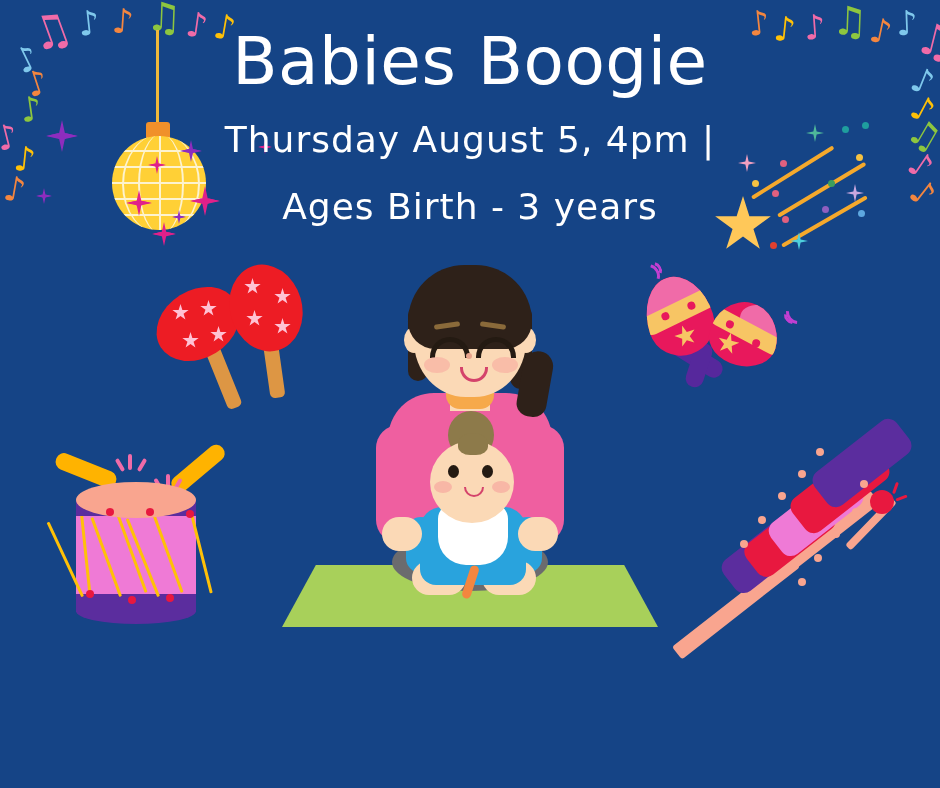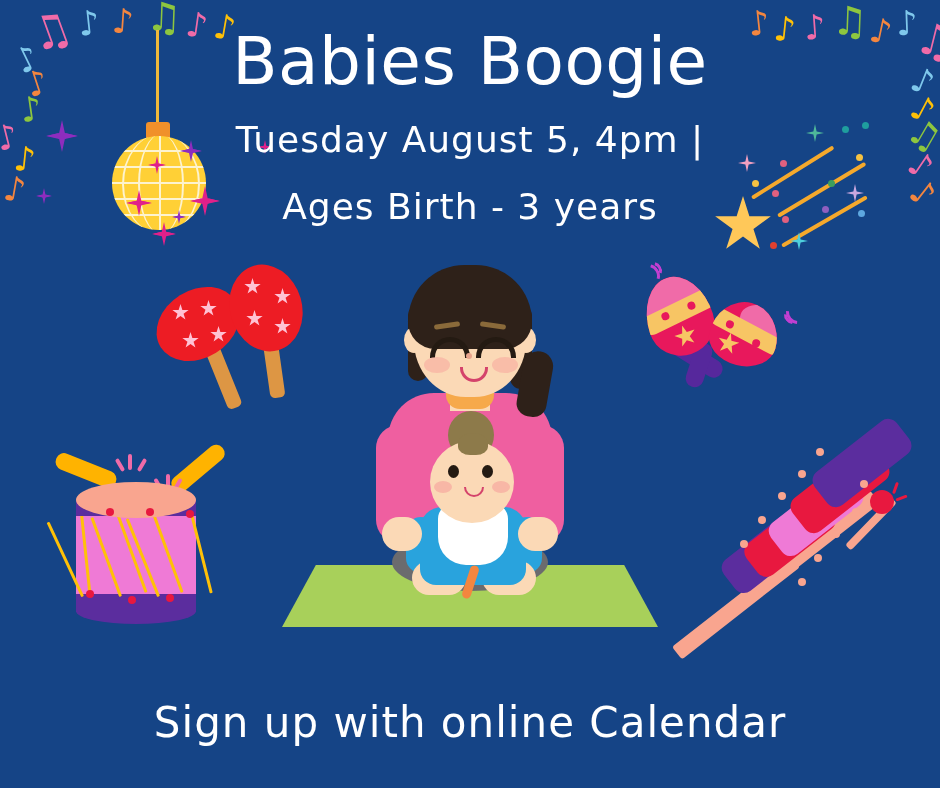--- a/index.html
+++ b/index.html
@@ -228,21 +228,21 @@
     <div class="dot" style="left:52px;top:62px;width:7px;height:7px;background:#f5c242;"></div>
     <div class="dot" style="left:72px;top:72px;width:7px;height:7px;background:#e0607f;"></div>
     <div class="dot" style="left:128px;top:62px;width:7px;height:7px;background:#3f9e5c;"></div>
     <div class="dot" style="left:122px;top:88px;width:7px;height:7px;background:#8e5fc0;"></div>
     <div class="dot" style="left:82px;top:98px;width:7px;height:7px;background:#e0607f;"></div>
     <div class="dot" style="left:70px;top:124px;width:7px;height:7px;background:#e0402f;"></div>
     <div class="dot" style="left:158px;top:92px;width:7px;height:7px;background:#5ea8e0;"></div>
   </div>
 
   <div id="title">Babies Boogie</div>
-  <div id="line2">Tuesday  August 5, 4pm  |</div>
+  <div id="line2">Thursday  August 5, 4pm  |</div>
   <div id="line3">Ages Birth - 3 years</div>
 
   <div class="abs" id="maraca-left-group">
     <div class="mL-handle" style="left:68px;top:86px;width:15px;height:66px;transform:rotate(-22deg);"></div>
     <div class="mL-head" style="left:6px;top:32px;width:88px;height:68px;transform:rotate(-32deg);"></div>
     <div class="mstar" style="left:24px;top:46px;width:17px;height:17px;"></div>
     <div class="mstar" style="left:52px;top:42px;width:17px;height:17px;"></div>
     <div class="mstar" style="left:34px;top:74px;width:17px;height:17px;"></div>
     <div class="mstar" style="left:62px;top:68px;width:17px;height:17px;"></div>
 
@@ -374,15 +374,14 @@
     <div class="baby-eye" style="left:178px;top:200px;"></div>
     <div class="baby-eye" style="left:212px;top:200px;"></div>
     <div class="baby-cheek" style="left:164px;top:216px;"></div>
     <div class="baby-cheek" style="left:222px;top:216px;"></div>
     <div id="baby-mouth"></div>
     <div id="mom-hand-l"></div>
     <div id="mom-hand-r"></div>
     <div id="baby-rattle"></div>
   </div>
 
-  <div id="cta">Sign up with online Calendar</div>
 
 </div>
 
 </body></html>

